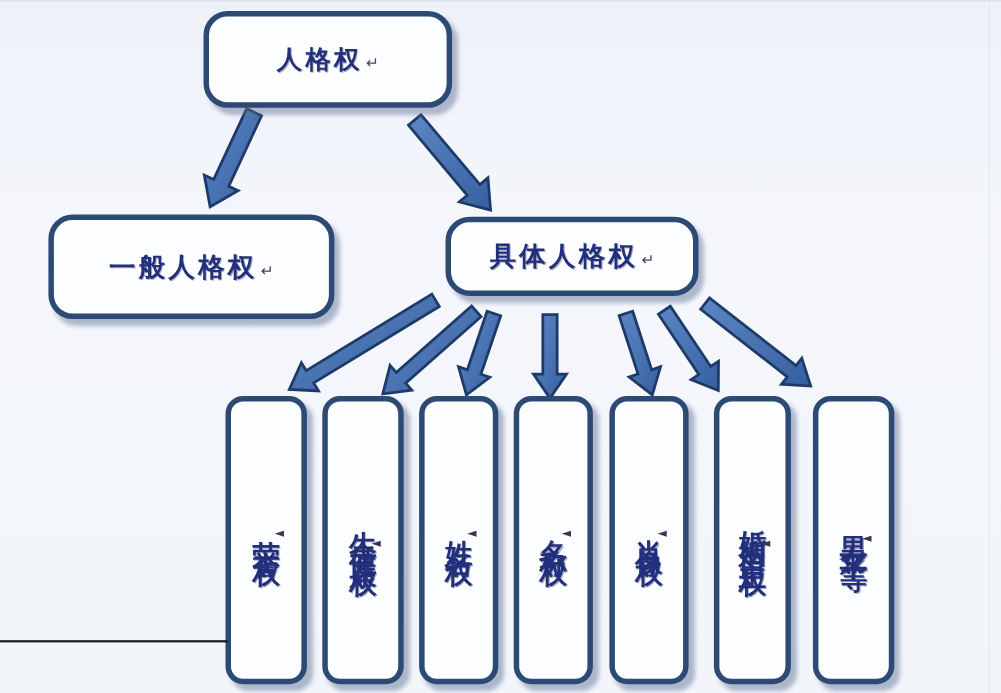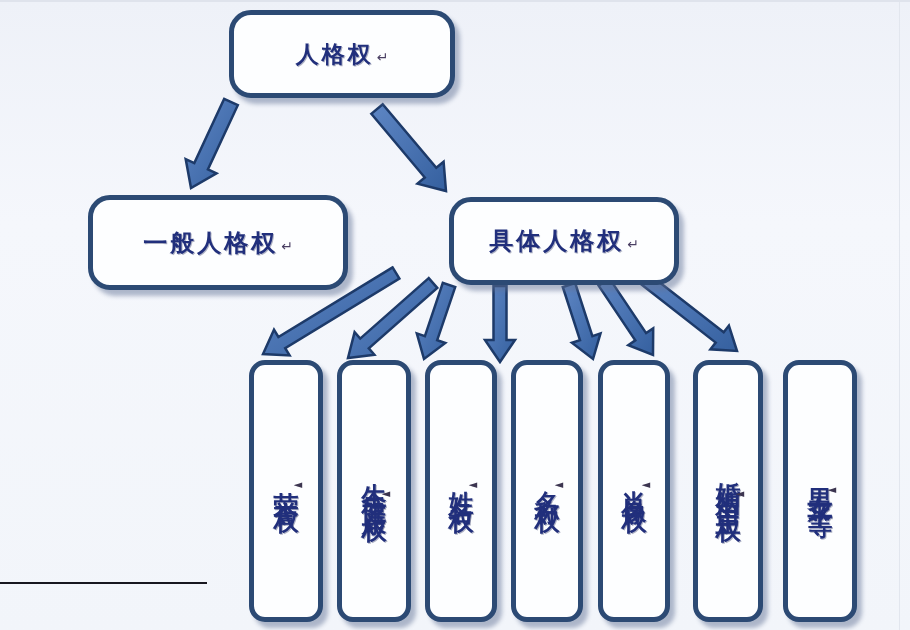--- a/index.html
+++ b/index.html
@@ -12,21 +12,21 @@
   .right-edge{
     position:absolute;top:0;right:10px;width:1px;height:630px;
     background:#e2e6ee;
   }
   .arrow-layer{position:absolute;left:0;top:0;width:910px;height:630px;}
   .node{
     position:absolute;box-sizing:border-box;
     background:#fdfeff;
     border:5px solid #2c4a74;
     box-shadow:5px 6px 4px rgba(96,112,148,.48);
-    display:flex;align-items:center;justify-content:center;margin-left:44px;
+    display:flex;align-items:center;justify-content:center;
   }
   .node.h{border-radius:22px;}
   .node.v{border-radius:16px;}
   .hlabel{
     font-weight:bold;color:#212f7c;letter-spacing:3px;white-space:nowrap;
     text-shadow:1px 1px 0 rgba(22,32,84,.35);
   }
   .root-label{font-size:23px;}
   .l2-label{font-size:24px;}
   .hmark{
@@ -73,21 +73,21 @@
     </svg>
 
   <div class="node h" style="left:185px;top:8px;width:226px;height:88px;">
     <span class="hlabel root-label"><span>人格权</span><span class="hmark">↵</span></span>
   </div>
 
   <div class="node h" style="left:44px;top:193px;width:260px;height:95px;">
     <span class="hlabel l2-label"><span>一般人格权</span><span class="hmark">↵</span></span>
   </div>
 
-  <div class="node h" style="left:405px;top:195px;width:230px;height:88px;align-items:center;">
+  <div class="node h" style="left:405px;top:195px;width:230px;height:72px;align-items:center;">
     <span class="hlabel l2-label"><span>具体人格权</span><span class="hmark">↵</span></span>
   </div>
 
   <div class="node v" style="left:205px;top:358px;width:74px;height:262px;">
     <span class="vlabel"><span>荣誉权</span><span class="vmark">◄</span></span>
   </div>
 
   <div class="node v" style="left:293px;top:358px;width:74px;height:262px;">
     <span class="vlabel"><span>生命健康权</span><span class="vmark">◄</span></span>
   </div>

